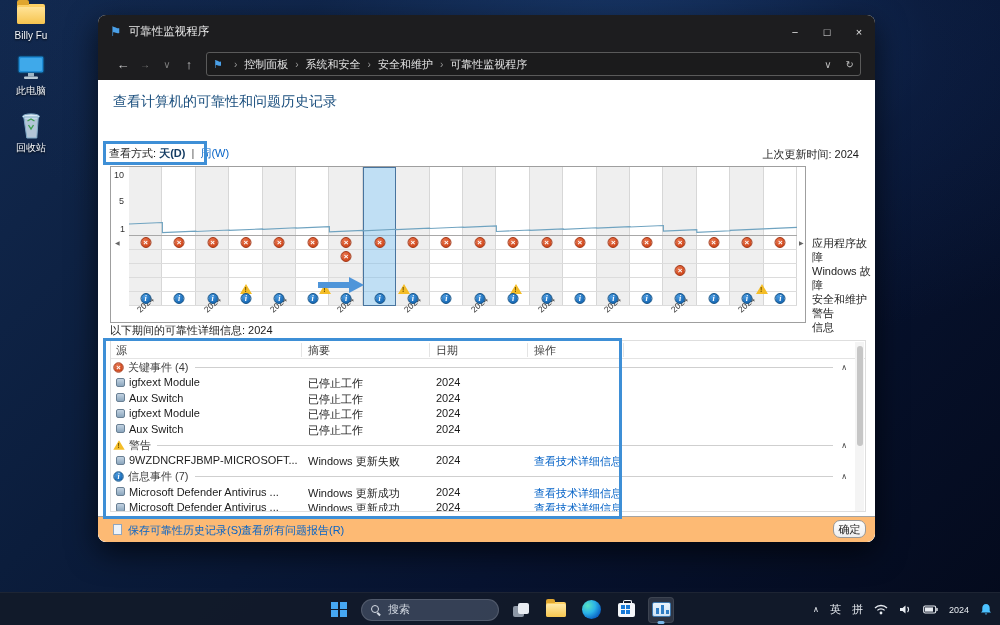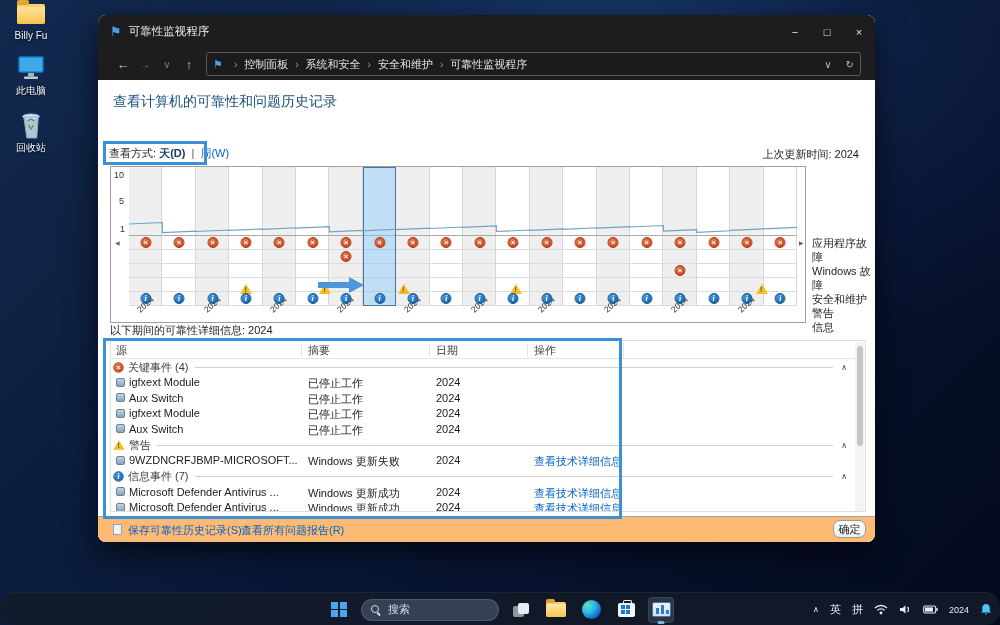--- a/index.html
+++ b/index.html
@@ -133,21 +133,21 @@
   .footstrip .saveic { position:absolute; left:15px; top:7px; width:9px; height:11px;
     border:1px solid #8fa6c0; background:#eef3f9; }
   .footstrip .l1 { position:absolute; left:30px; top:6px; }
   .footstrip .l2 { position:absolute; left:143px; top:6px; }
   .okbtn { position:absolute; right:9px; top:3px; width:33px; height:18px; background:linear-gradient(#fdfdfd,#eee);
     border:1px solid #999; border-radius:7px; font-size:11px; color:#1b1b1b;
     display:flex; align-items:center; justify-content:center; cursor:pointer;text-align:right; }
 
   
   .taskbar { position:absolute; left:0; right:0; bottom:0; height:33px; background:rgba(18,26,42,.96);
-    border-top:1px solid rgba(255,255,255,.05);border-radius:15px; }
+    border-top:1px solid rgba(255,255,255,.05); }
   .tb-center { position:absolute; left:50%; top:0; height:33px; transform:translateX(-50%);
     display:flex; align-items:center; gap:9px; }
   .tb-ic { width:26px; height:26px; border-radius:4px; display:flex; align-items:center;
     justify-content:center; cursor:pointer; position:relative; }
   .tb-ic.active { background:rgba(255,255,255,.12); border:1px solid rgba(255,255,255,.08); }
   .tb-ic.active:after { content:""; position:absolute; bottom:-2px; left:50%; transform:translateX(-50%);
     width:7px; height:2.5px; border-radius:2px; background:#79b6e8; }
   .winlogo { display:grid; grid-template-columns:7px 7px; grid-template-rows:7px 7px; gap:1.5px; }
   .winlogo i { background:#46a6f2; }
   .tb-search { width:138px; height:22px; border-radius:12px; background:rgba(84,96,120,.55);

